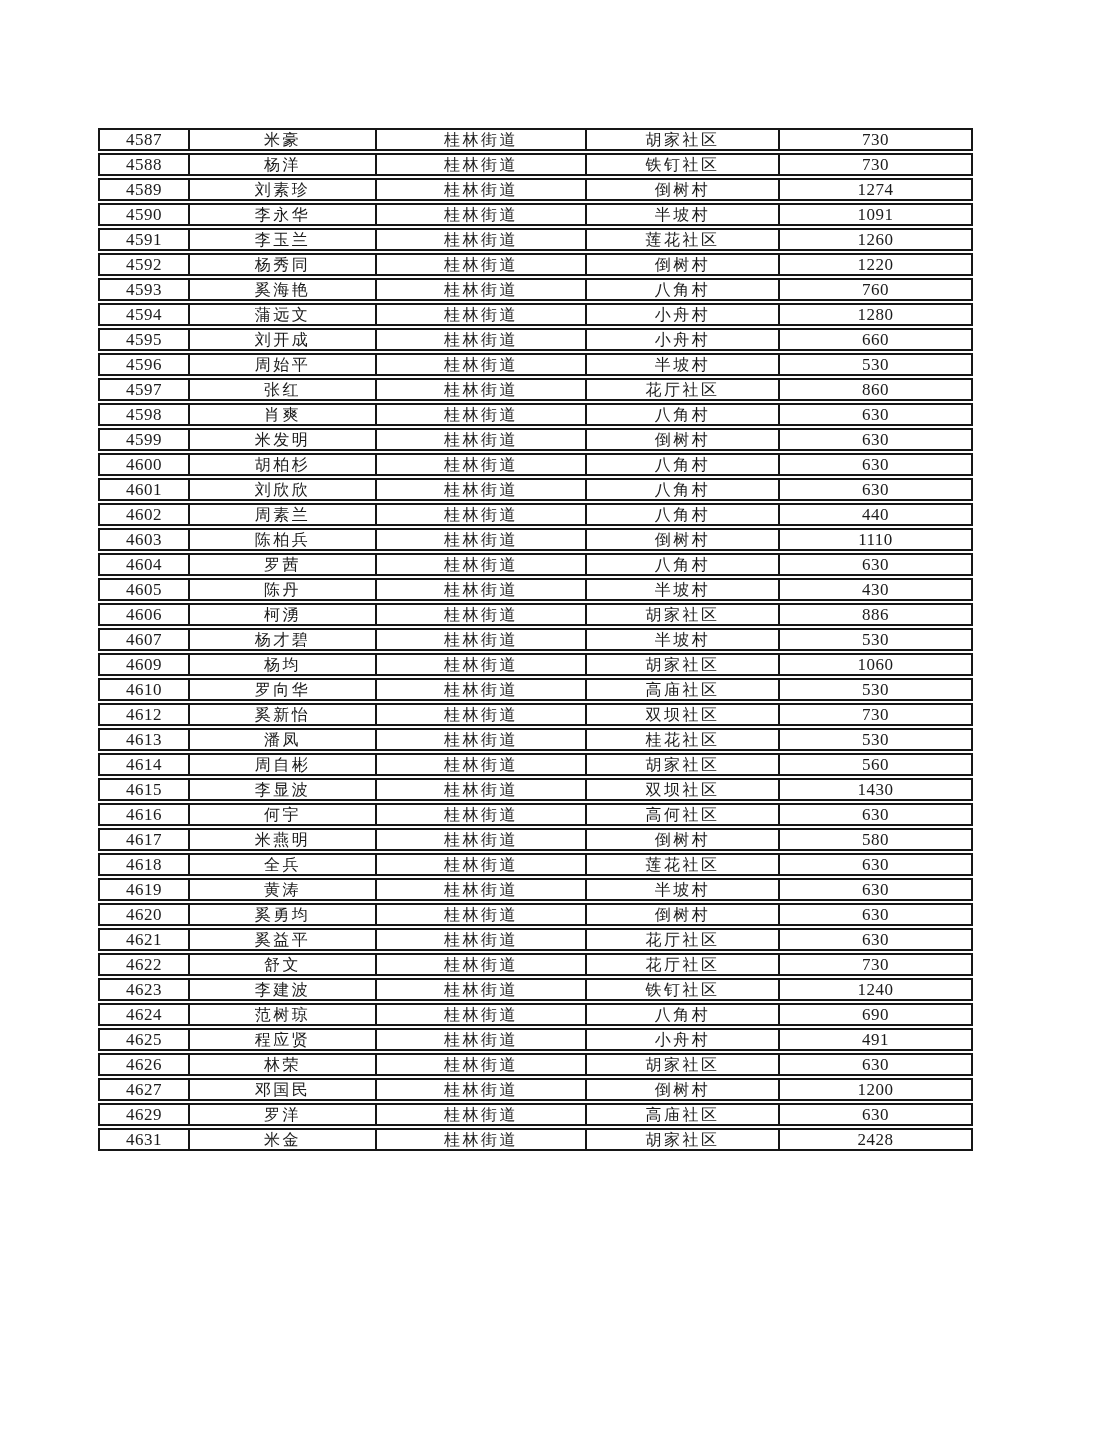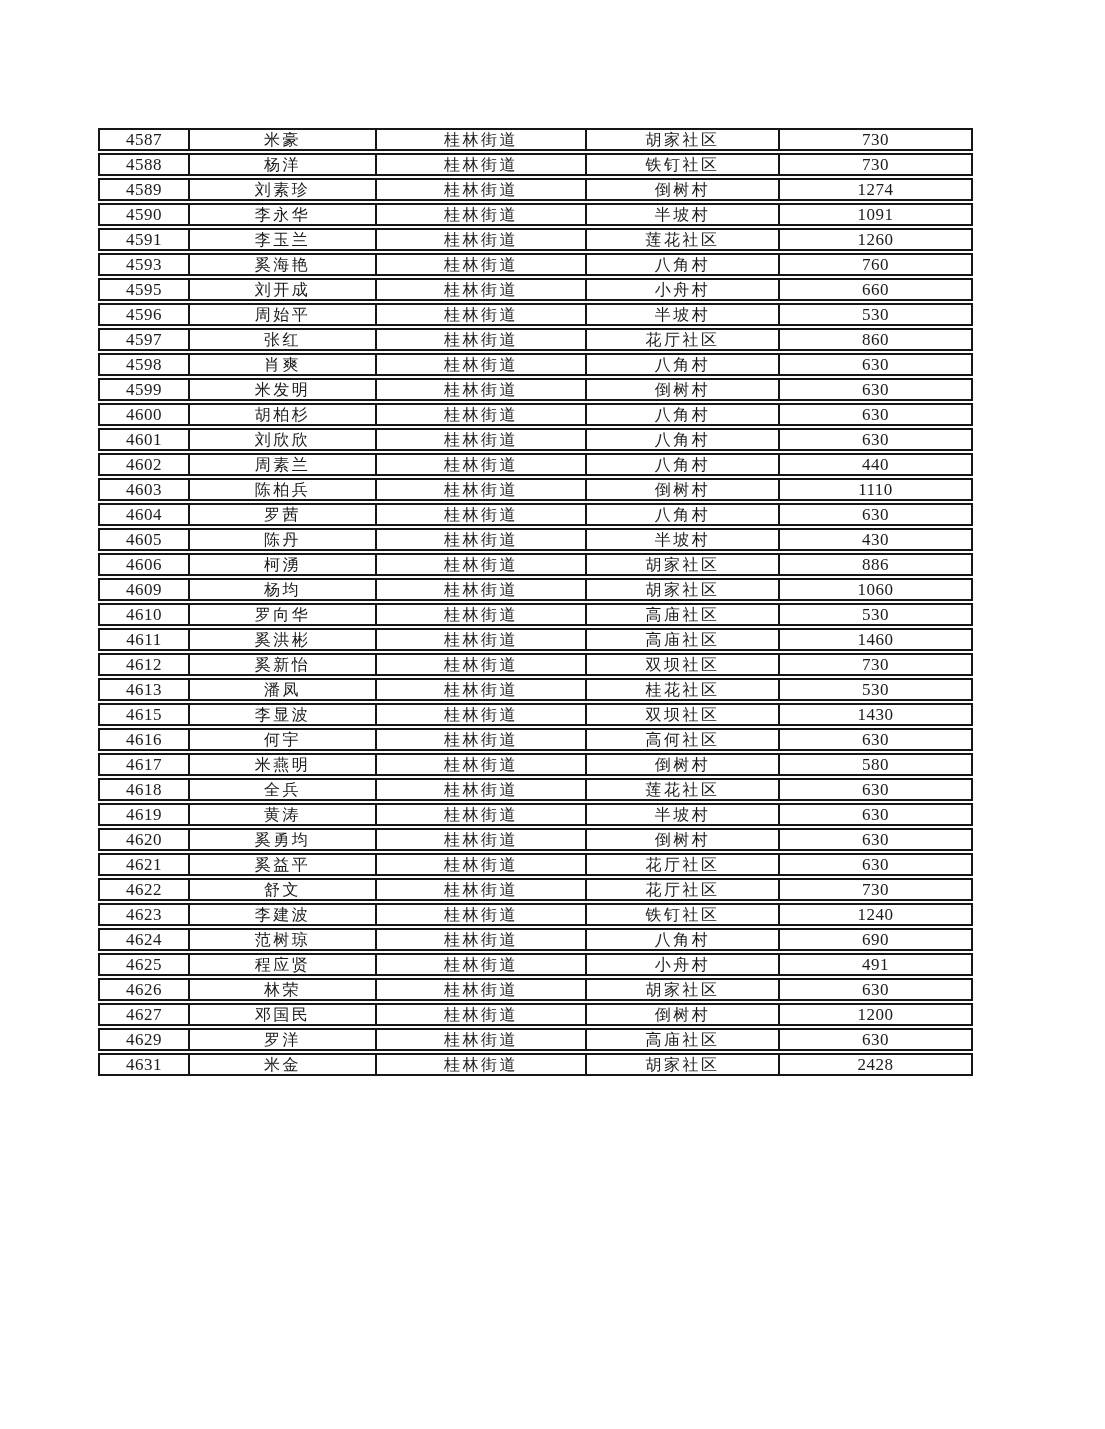--- a/index.html
+++ b/index.html
@@ -97,27 +97,41 @@
         <td class="num">1091</td>
       </tr>
         <tr style="">
         <td class="num">4591</td>
         <td class="cjk">李玉兰</td>
         <td class="cjk">桂林街道</td>
         <td class="cjk">莲花社区</td>
         <td class="num">1260</td>
       </tr>
         <tr style="">
+        <td class="num">4592</td>
+        <td class="cjk">杨秀同</td>
+        <td class="cjk">桂林街道</td>
+        <td class="cjk">倒树村</td>
+        <td class="num">1220</td>
+      </tr>
+        <tr style="">
         <td class="num">4593</td>
         <td class="cjk">奚海艳</td>
         <td class="cjk">桂林街道</td>
         <td class="cjk">八角村</td>
         <td class="num">760</td>
       </tr>
         <tr style="">
+        <td class="num">4594</td>
+        <td class="cjk">蒲远文</td>
+        <td class="cjk">桂林街道</td>
+        <td class="cjk">小舟村</td>
+        <td class="num">1280</td>
+      </tr>
+        <tr style="">
         <td class="num">4595</td>
         <td class="cjk">刘开成</td>
         <td class="cjk">桂林街道</td>
         <td class="cjk">小舟村</td>
         <td class="num">660</td>
       </tr>
         <tr style="">
         <td class="num">4596</td>
         <td class="cjk">周始平</td>
         <td class="cjk">桂林街道</td>
@@ -188,53 +202,60 @@
         <td class="num">430</td>
       </tr>
         <tr style="">
         <td class="num">4606</td>
         <td class="cjk">柯湧</td>
         <td class="cjk">桂林街道</td>
         <td class="cjk">胡家社区</td>
         <td class="num">886</td>
       </tr>
         <tr style="">
+        <td class="num">4607</td>
+        <td class="cjk">杨才碧</td>
+        <td class="cjk">桂林街道</td>
+        <td class="cjk">半坡村</td>
+        <td class="num">530</td>
+      </tr>
+        <tr style="">
         <td class="num">4609</td>
         <td class="cjk">杨均</td>
         <td class="cjk">桂林街道</td>
         <td class="cjk">胡家社区</td>
         <td class="num">1060</td>
       </tr>
         <tr style="">
         <td class="num">4610</td>
         <td class="cjk">罗向华</td>
         <td class="cjk">桂林街道</td>
         <td class="cjk">高庙社区</td>
         <td class="num">530</td>
       </tr>
         <tr style="">
-        <td class="num">4611</td>
-        <td class="cjk">奚洪彬</td>
-        <td class="cjk">桂林街道</td>
-        <td class="cjk">高庙社区</td>
-        <td class="num">1460</td>
-      </tr>
-        <tr style="">
         <td class="num">4612</td>
         <td class="cjk">奚新怡</td>
         <td class="cjk">桂林街道</td>
         <td class="cjk">双坝社区</td>
         <td class="num">730</td>
       </tr>
         <tr style="">
         <td class="num">4613</td>
         <td class="cjk">潘凤</td>
         <td class="cjk">桂林街道</td>
         <td class="cjk">桂花社区</td>
         <td class="num">530</td>
+      </tr>
+        <tr style="">
+        <td class="num">4614</td>
+        <td class="cjk">周自彬</td>
+        <td class="cjk">桂林街道</td>
+        <td class="cjk">胡家社区</td>
+        <td class="num">560</td>
       </tr>
         <tr style="">
         <td class="num">4615</td>
         <td class="cjk">李显波</td>
         <td class="cjk">桂林街道</td>
         <td class="cjk">双坝社区</td>
         <td class="num">1430</td>
       </tr>
         <tr style="">
         <td class="num">4616</td>

